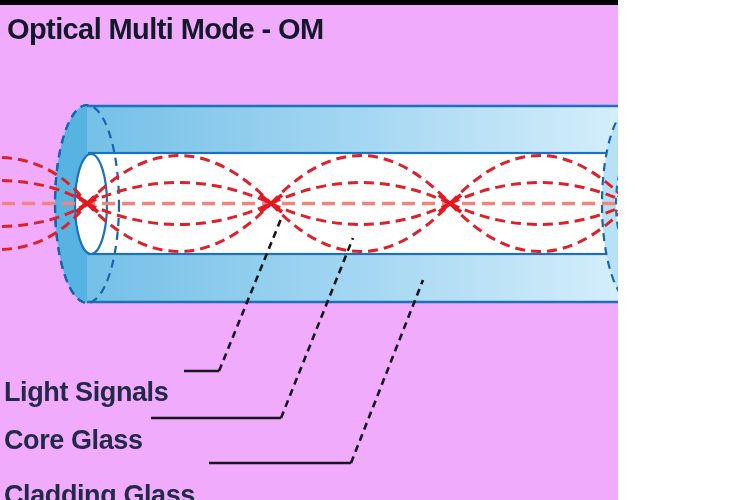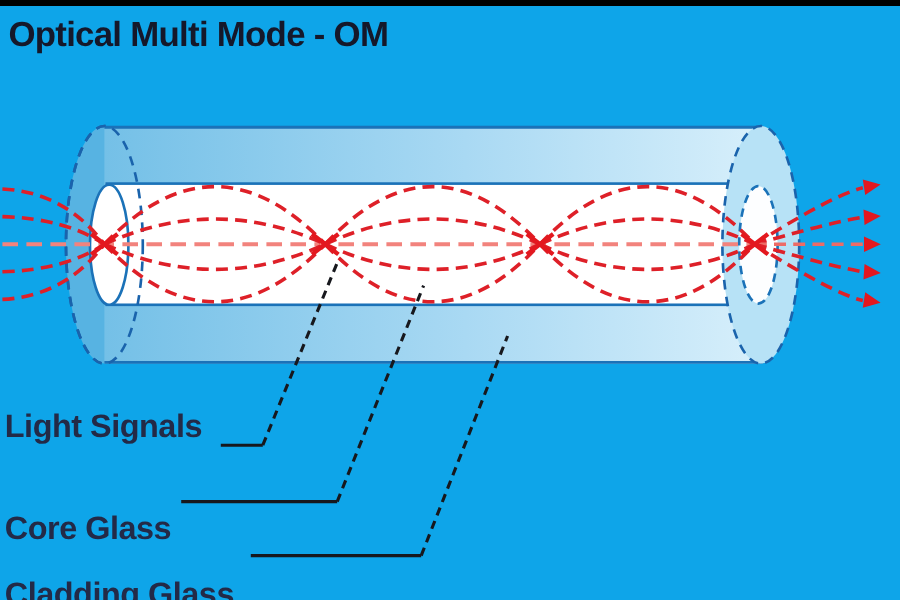--- a/index.html
+++ b/index.html
@@ -1,30 +1,30 @@
 <!DOCTYPE html>
 <html><head>
 <meta charset="utf-8">
 <style>
   html,body{margin:0;padding:0;background:#fff;}
   #canvas{
-    position:relative;width:750px;height:500px;background:#0ea5e9;
+    position:relative;width:618px;height:500px;background:#f0abfc;
     overflow:hidden;font-family:"Liberation Sans", sans-serif;
   }
   #top-bar{position:absolute;left:0;top:0;width:750px;height:5px;background:#000;}
   #title{
     position:absolute;left:7px;top:13px;width:500px;
     font-size:29px;font-weight:700;letter-spacing:-0.6px;color:#15182a;
     white-space:nowrap;
   }
   .diagram-label{
     position:absolute;left:4px;font-size:27px;font-weight:700;
     letter-spacing:-0.4px;color:#232a47;white-space:nowrap;
   }
-  #label-light-signals{top:340px;}
+  #label-light-signals{top:377px;}
   #label-core-glass{top:425px;}
   #label-cladding-glass{top:448px;margin-top:32px;}
   #diagram-svg{position:absolute;left:0;top:0;}
 </style>
 </head>
 <body>
 
 <div id="canvas">
 
   <div id="top-bar"></div>

